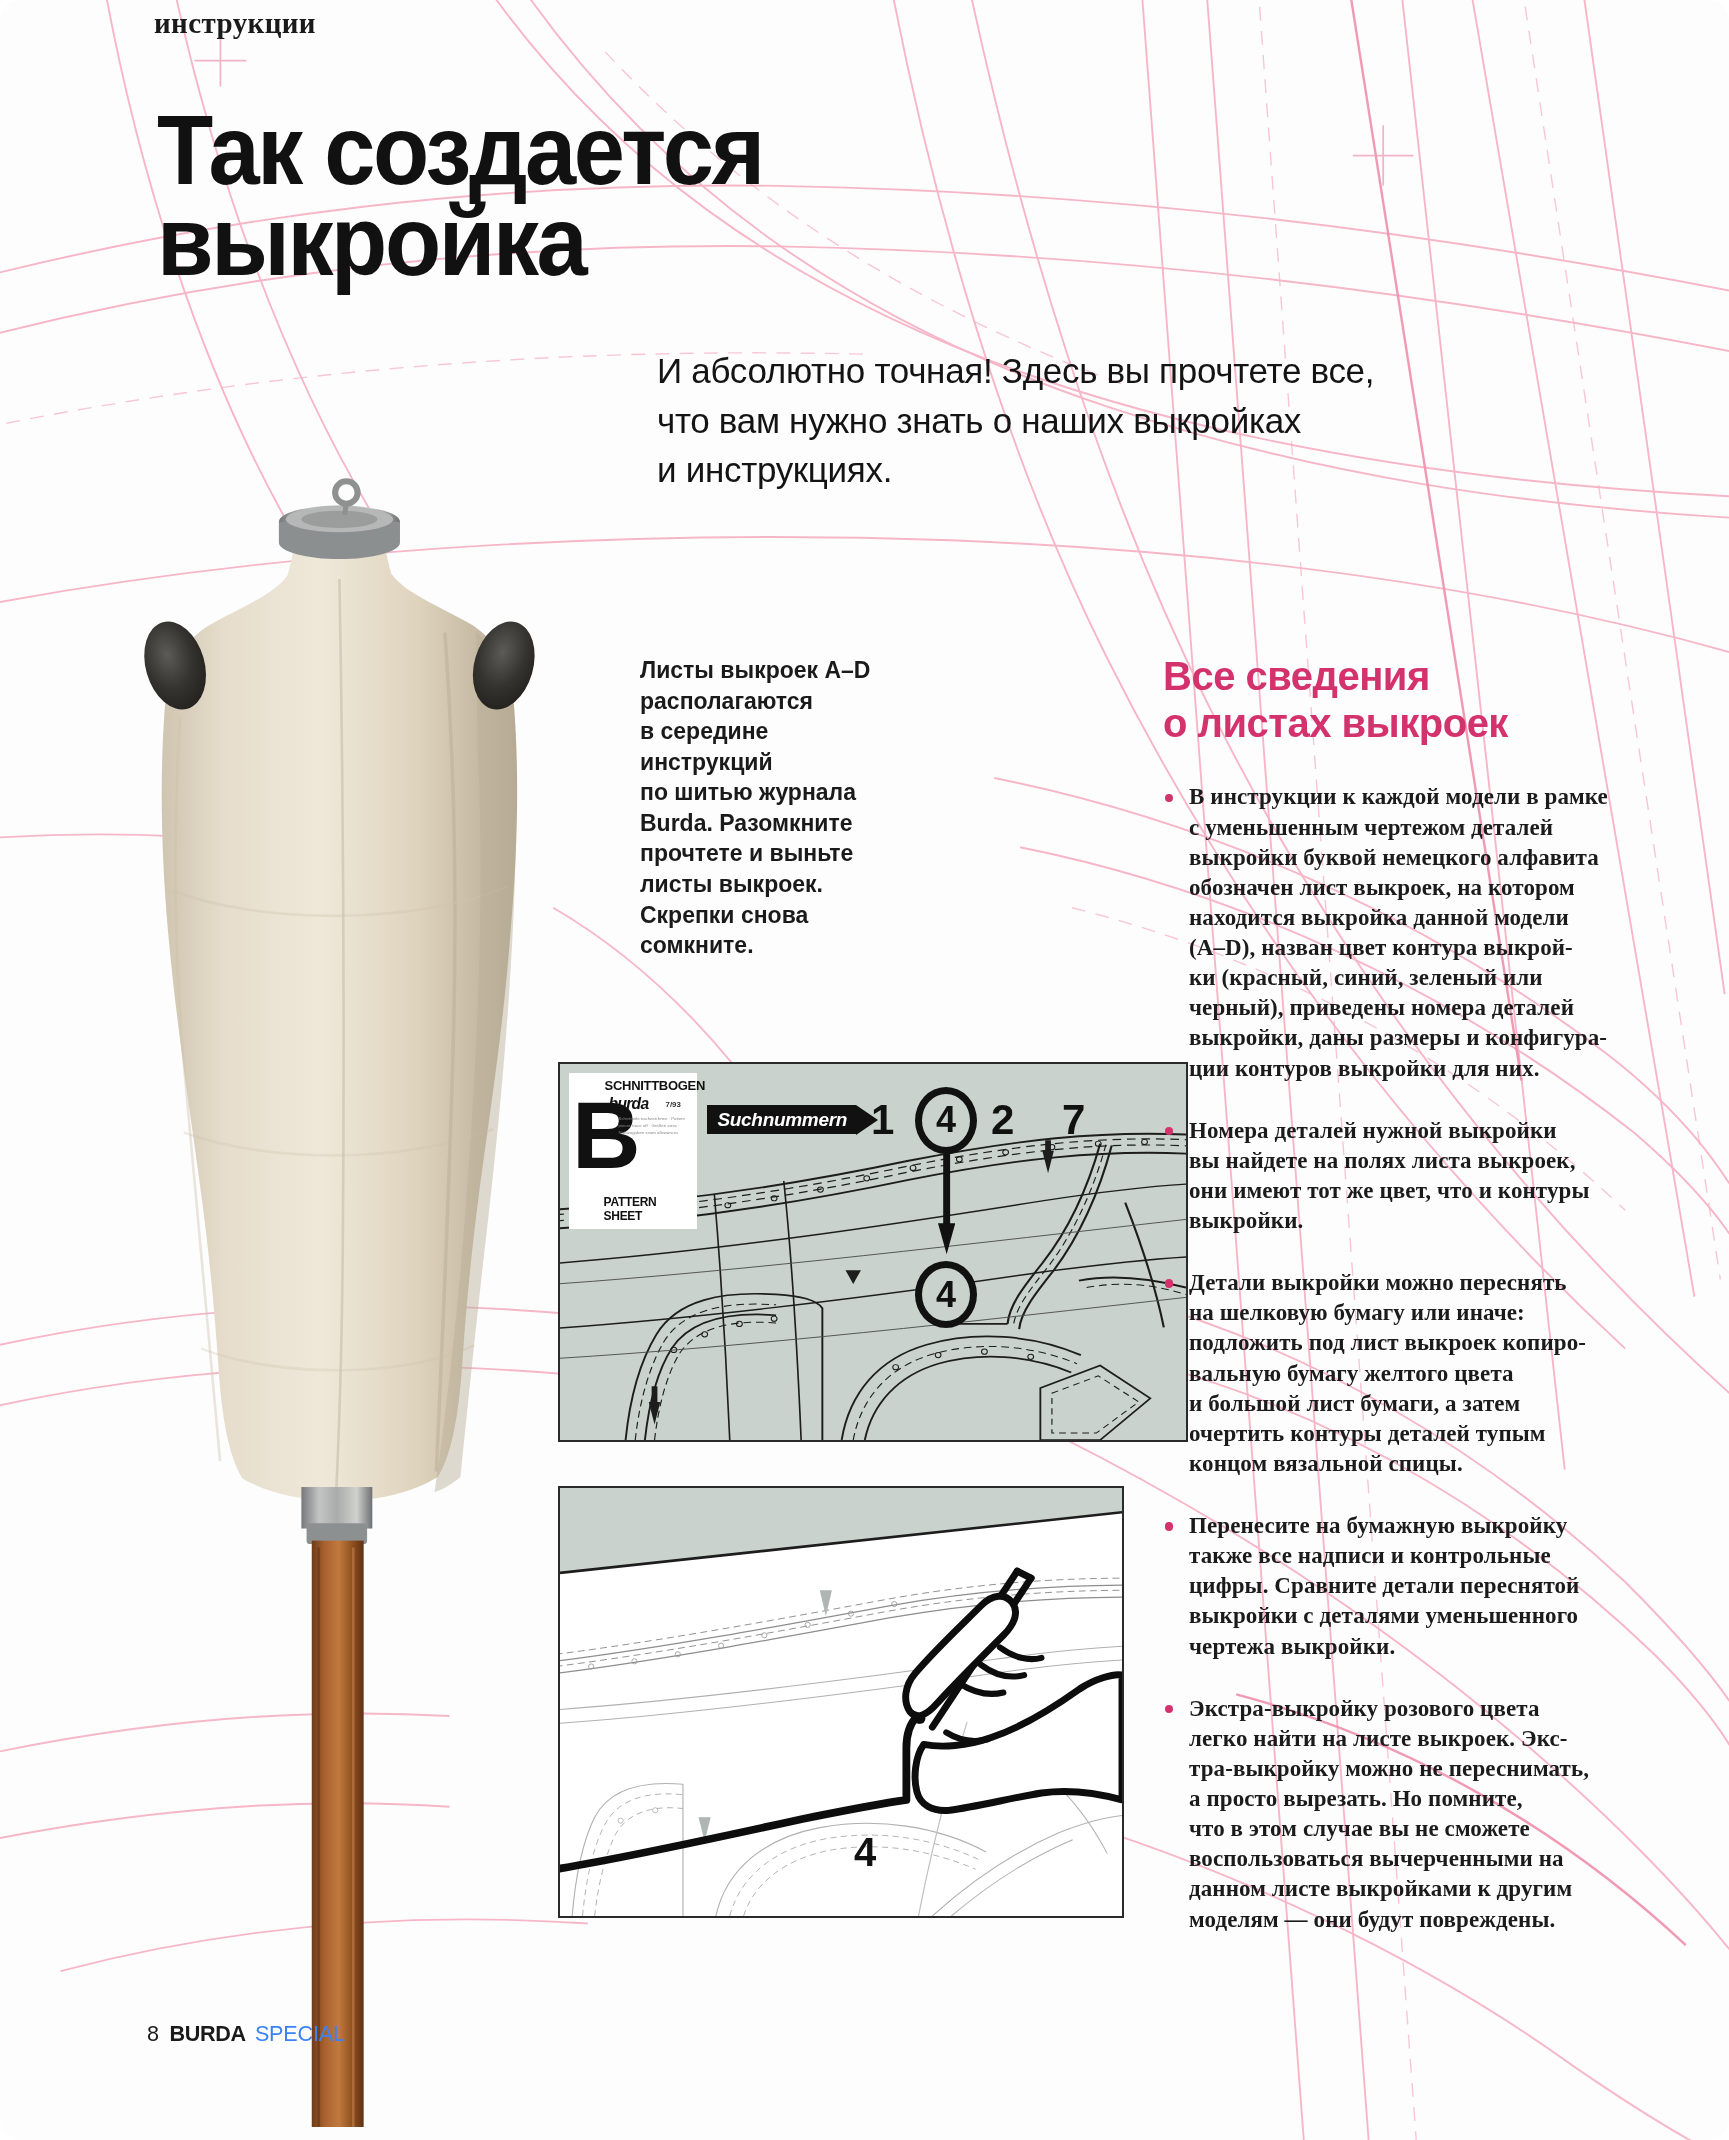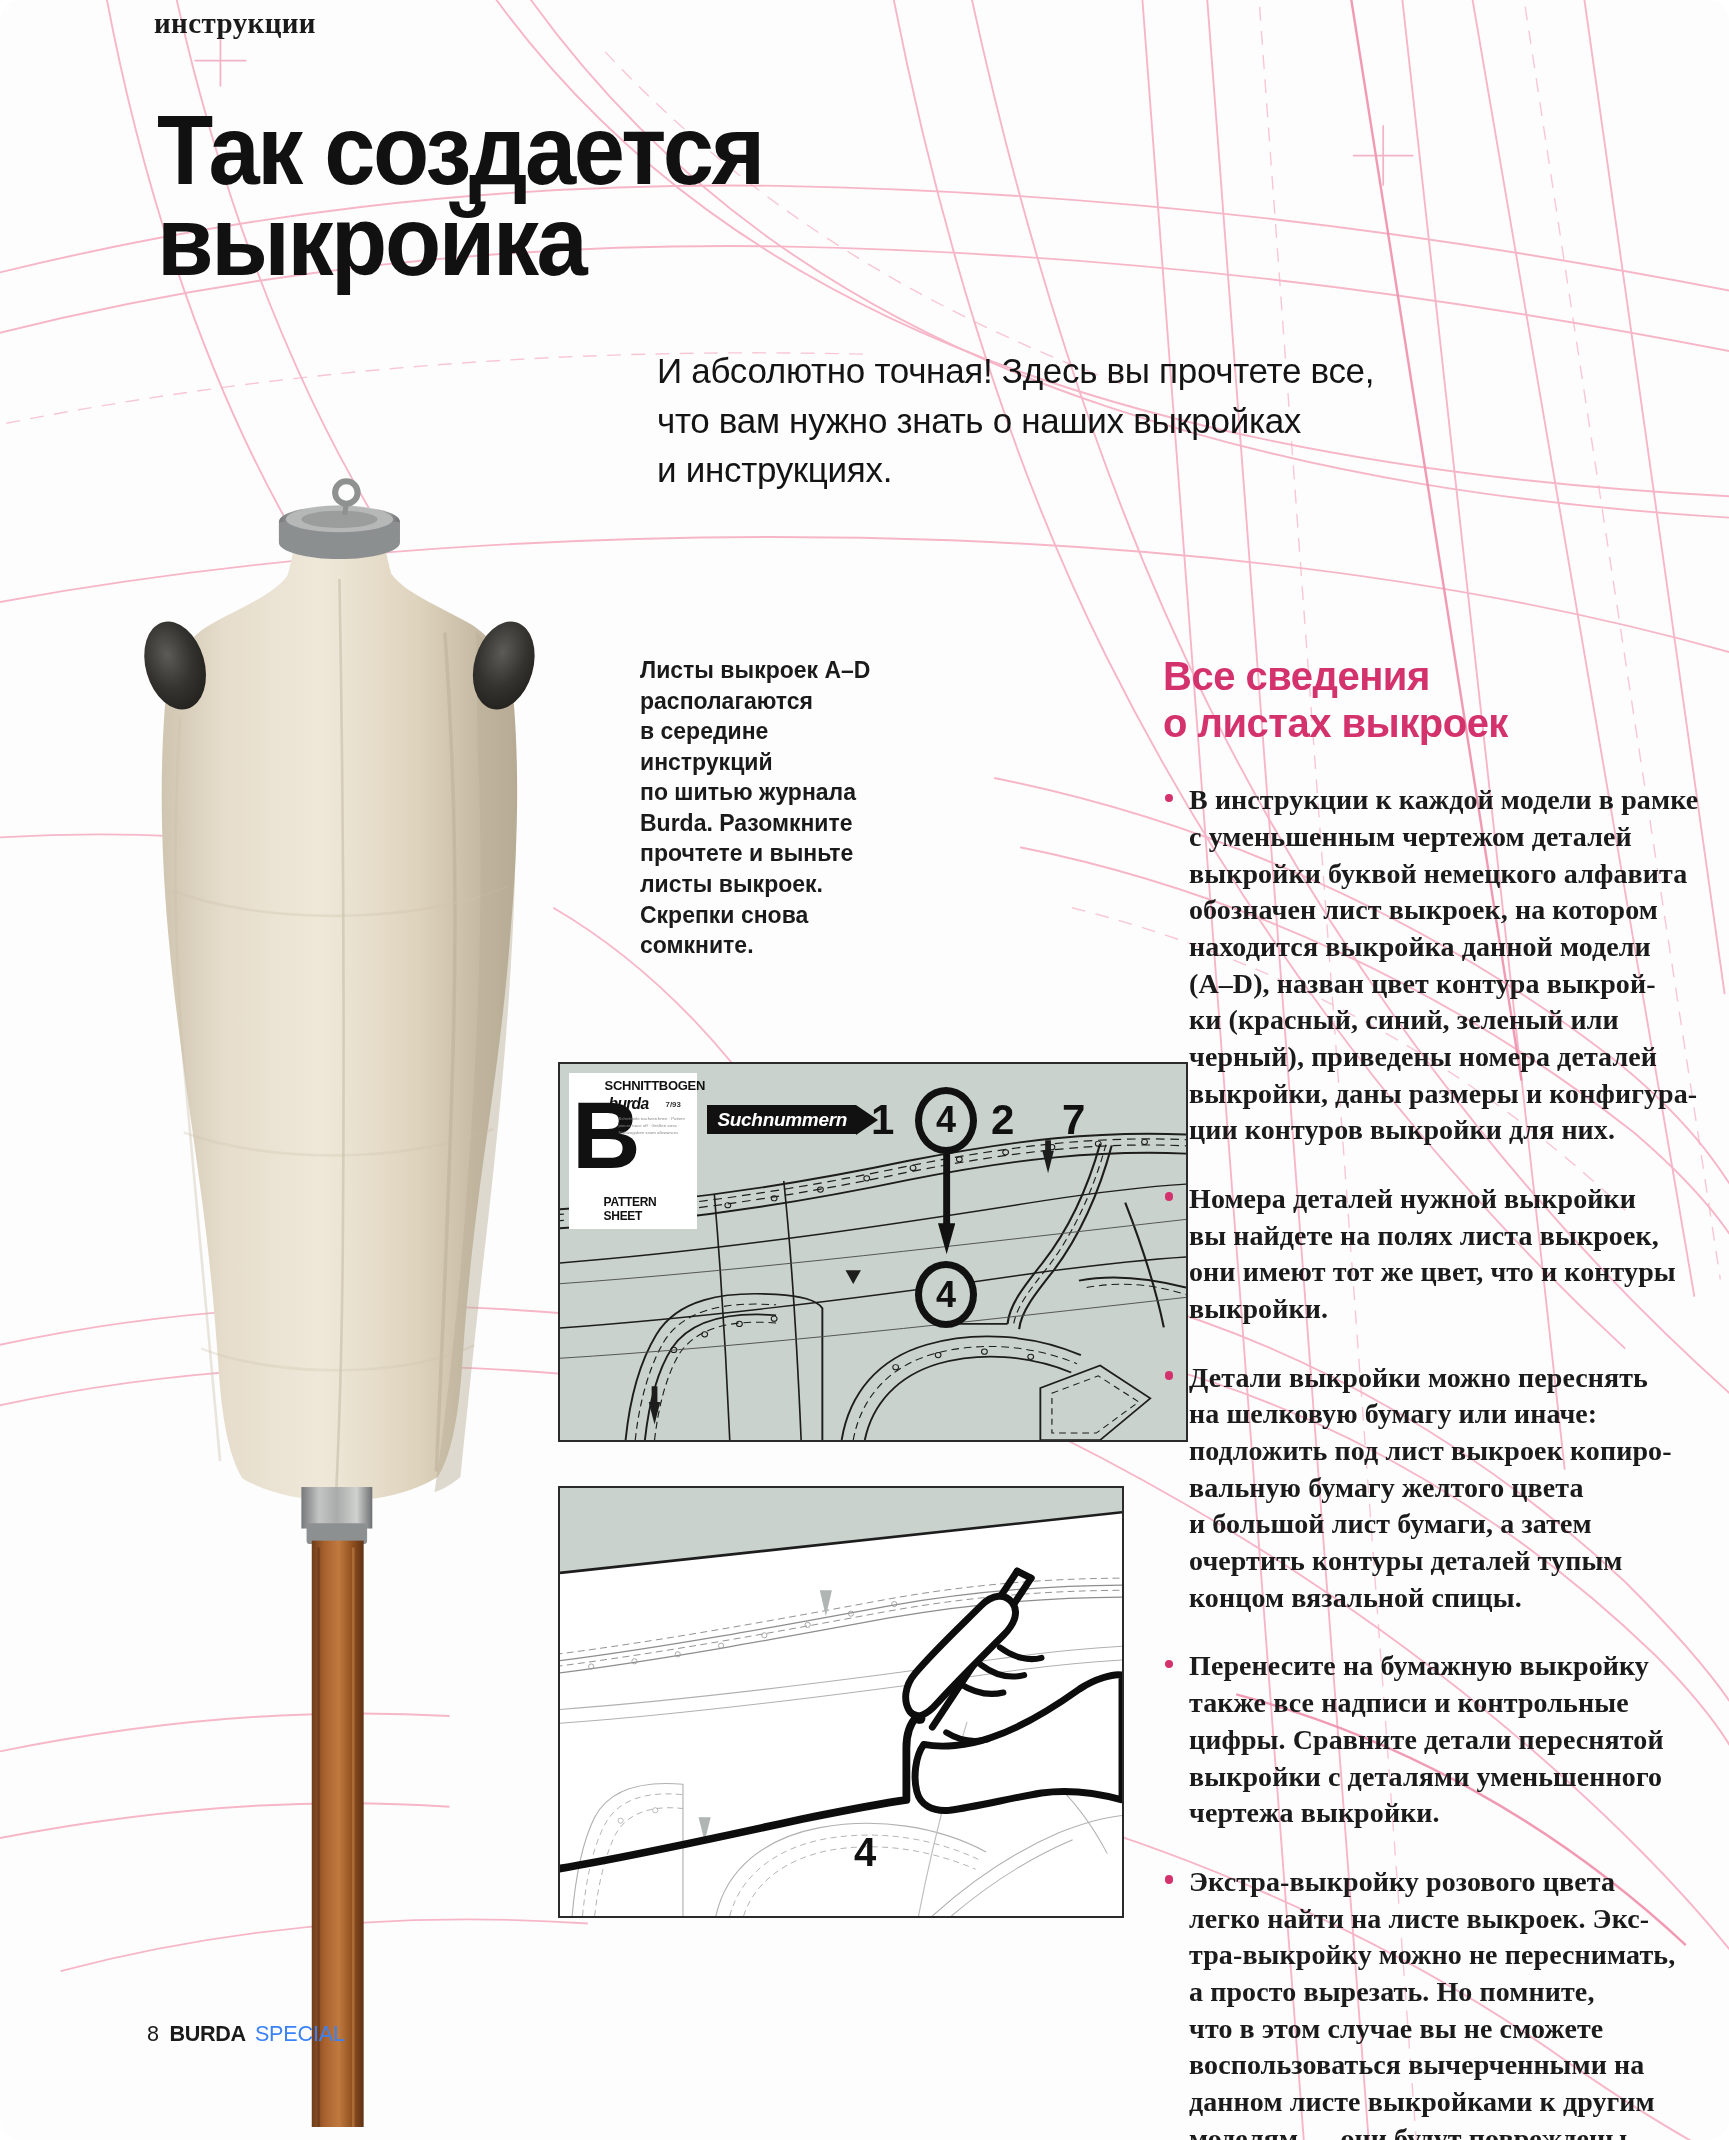--- a/index.html
+++ b/index.html
@@ -263,21 +263,21 @@
     margin-bottom: 35px;
   }
   #right-heading .hl { display: block; white-space: nowrap; }
 
   .bullet-item {
     position: relative;
     padding-left: 26px;
     margin-bottom: 29px;
     font-family: "Liberation Serif", serif;
     font-weight: bold;
-    font-size: 28px;
+    font-size: 23px;
     line-height: 1.31;
     color: #1b1b1b;
     letter-spacing: 0.1px;
     margin-top: 32px;
   }
   .bullet-item .dot {
     position: absolute;
     left: 1.7px;
     top: 11.2px;
     width: 8.6px; height: 8.6px;

